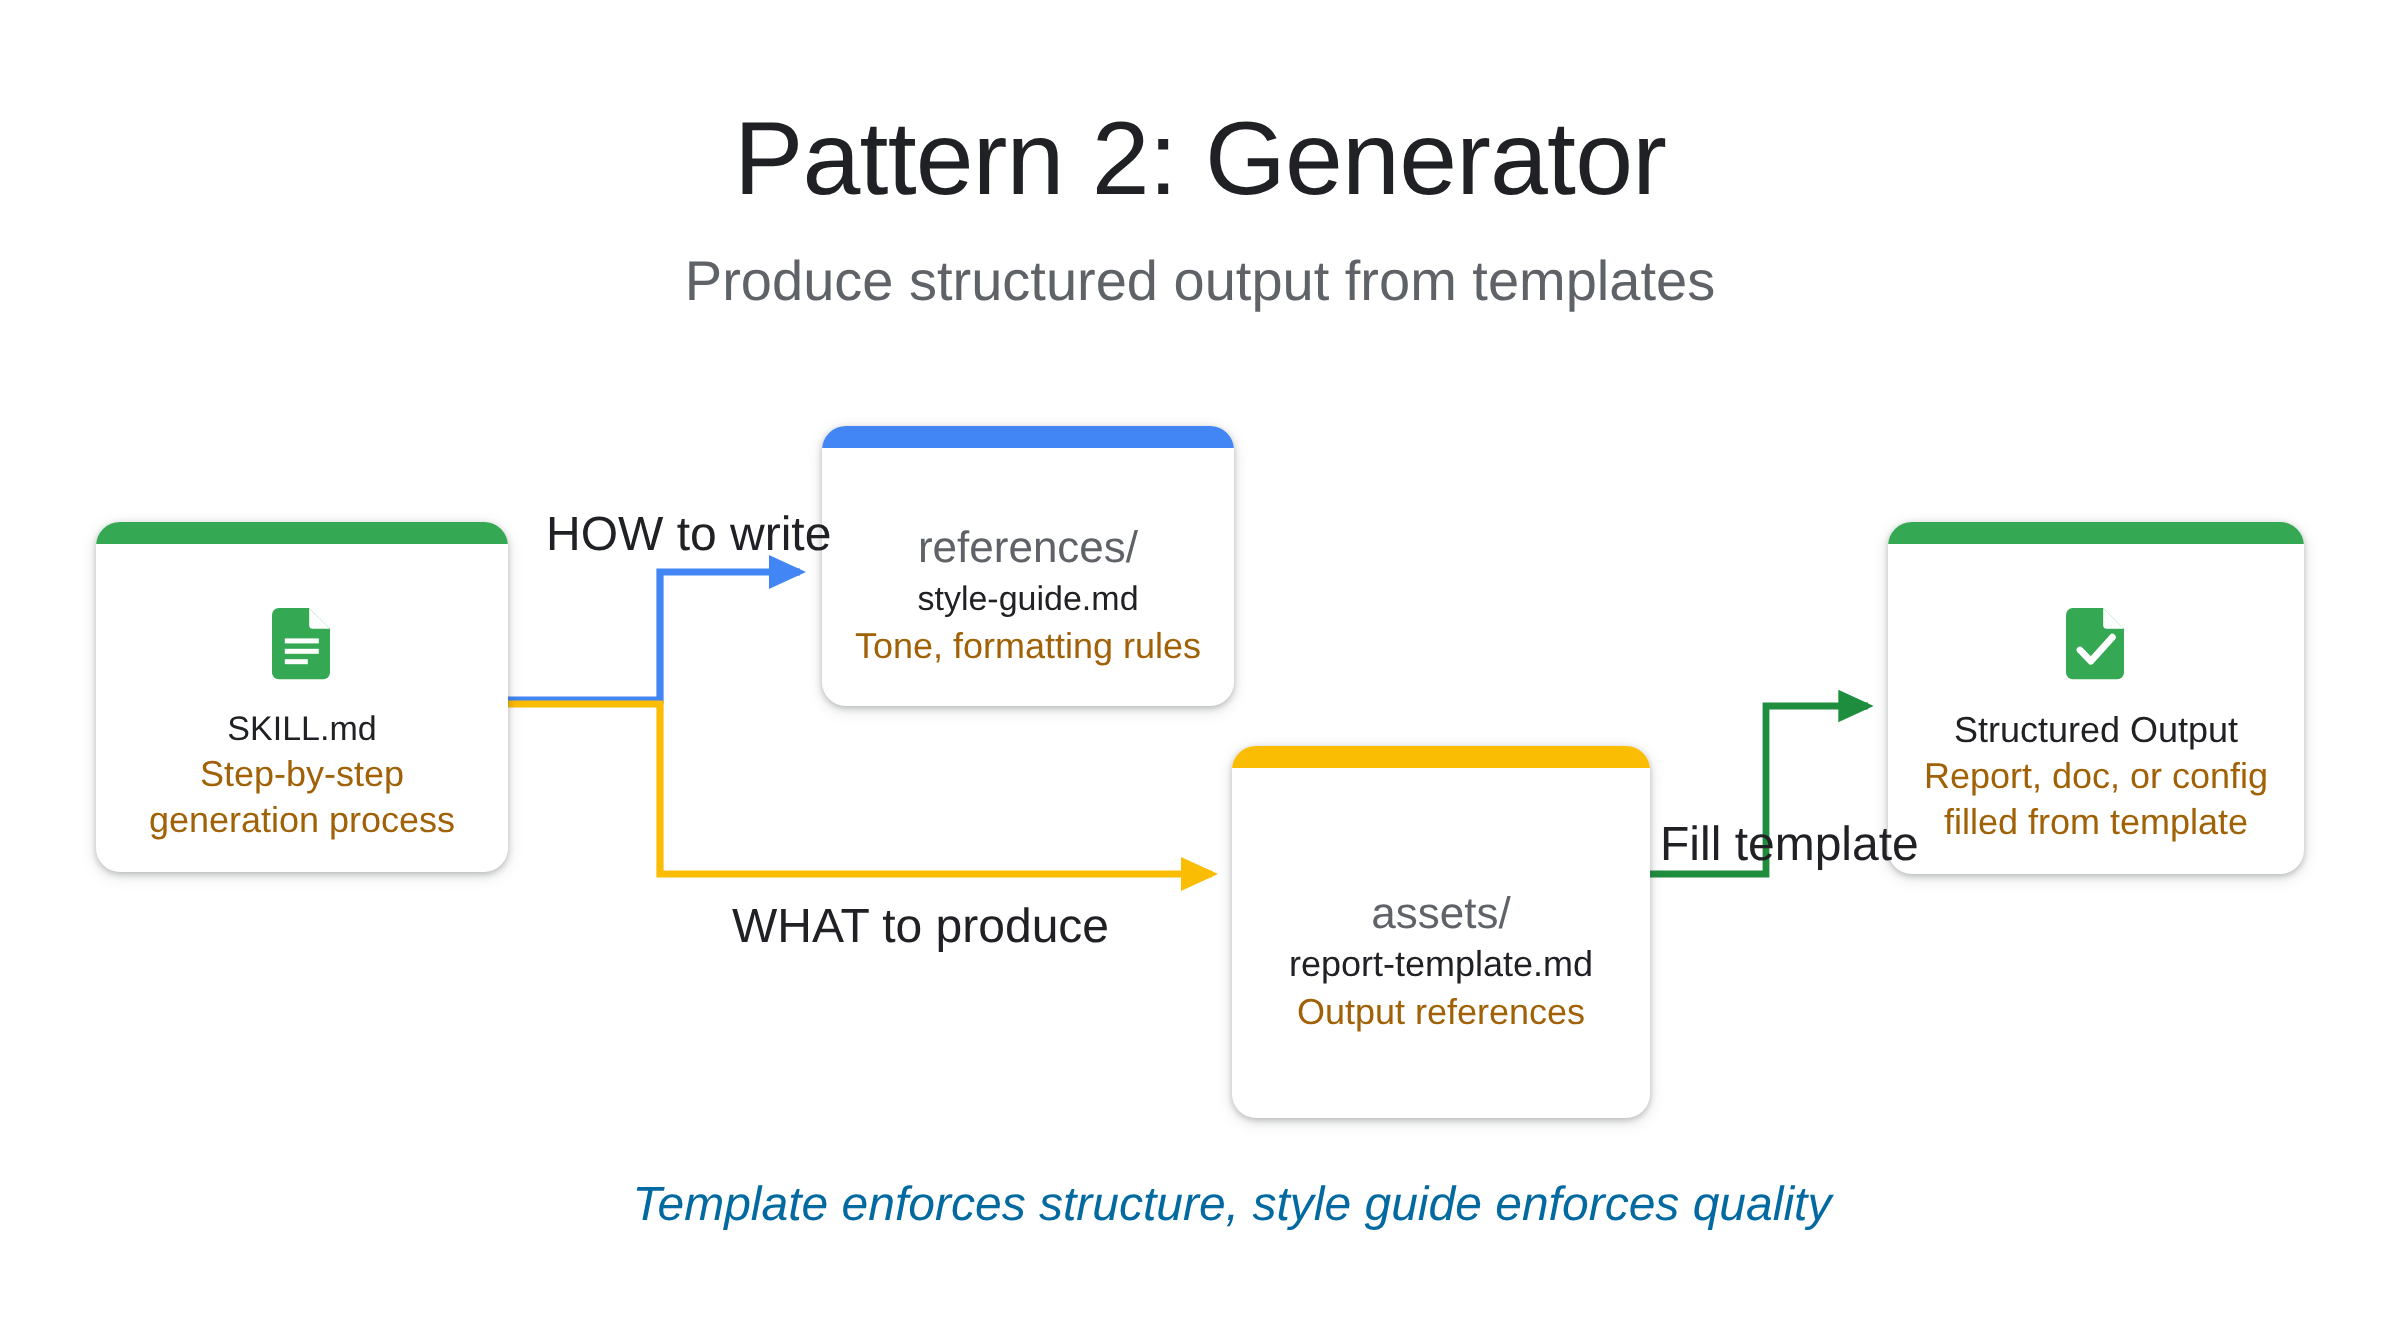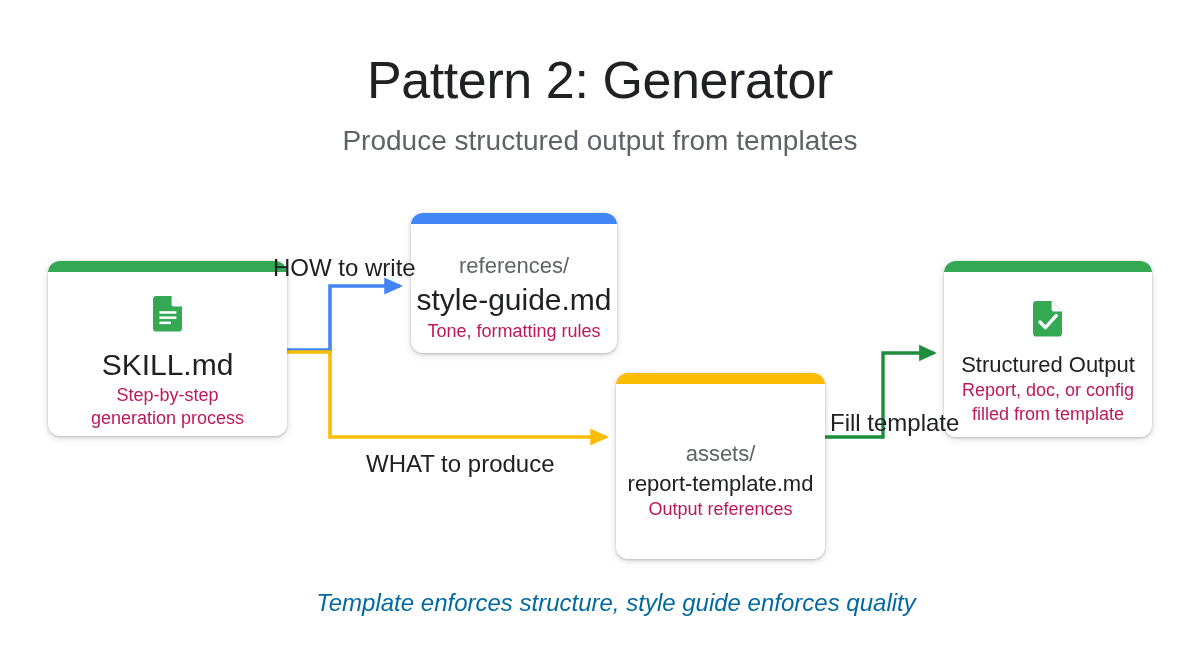--- a/index.html
+++ b/index.html
@@ -77,40 +77,40 @@
     margin-bottom: 9px;
   }
   .card-kicker {
     font-size: 22px;
     color: #5f6368;
     font-weight: 400;
     line-height: 1.3;
     text-align: center;
   }
   .card-title {
-    font-size: 30px;
+    font-size: 17px;
     color: #202124;
     font-weight: 400;
     line-height: 1.32;
     text-align: center;
     white-space: nowrap;
   }
   .card-title.big {
-    font-size: 22px;
+    font-size: 18px;
   }
   .card-desc {
     font-size: 18px;
-    color: #be185d;
+    color: #a16207;
     font-weight: 400;
     line-height: 1.28;
     text-align: center;
   }
 
   
-  #card-skill      { left: 48px;  top: 261px; width: 239px; height: 175px; }
+  #card-skill      { left: 48px;  top: 261px; width: 206px; height: 175px; }
   #card-references { left: 411px; top: 213px; width: 206px; height: 140px; }
   #card-assets     { left: 616px; top: 373px; width: 209px; height: 186px; }
   #card-output     { left: 944px; top: 261px; width: 208px; height: 176px; }
 
   
   #wires {
     position: absolute;
     left: 0;
     top: 0;
     width: 1200px;

